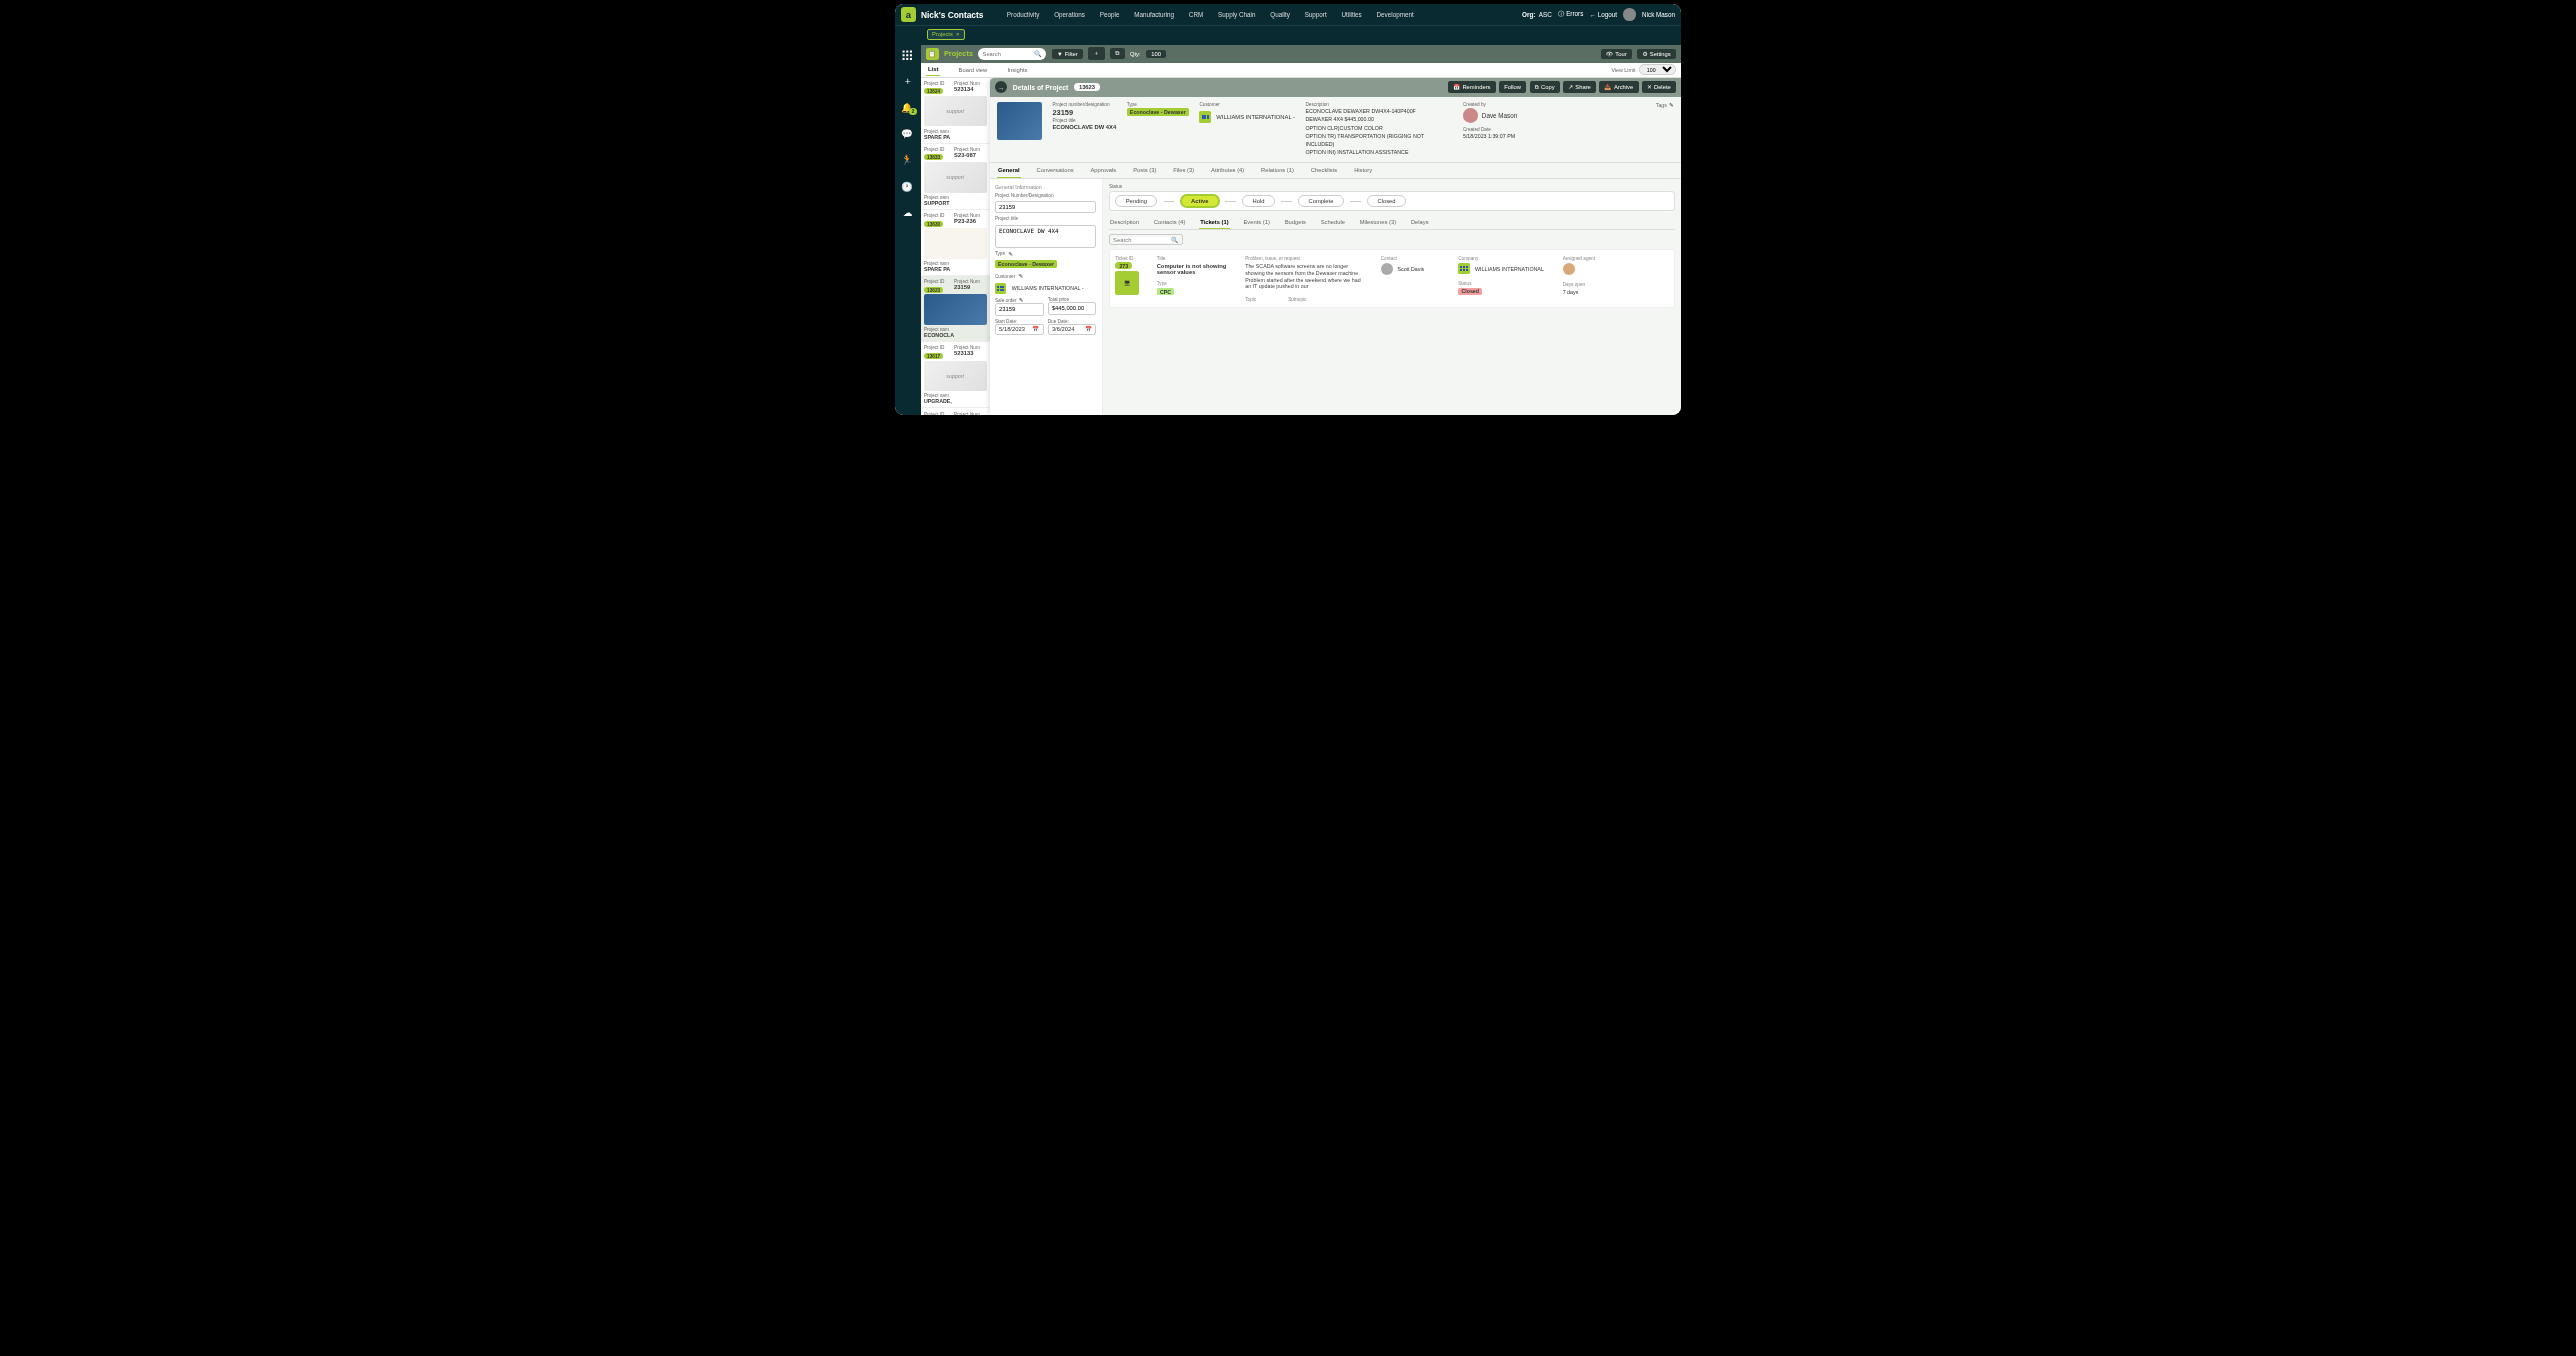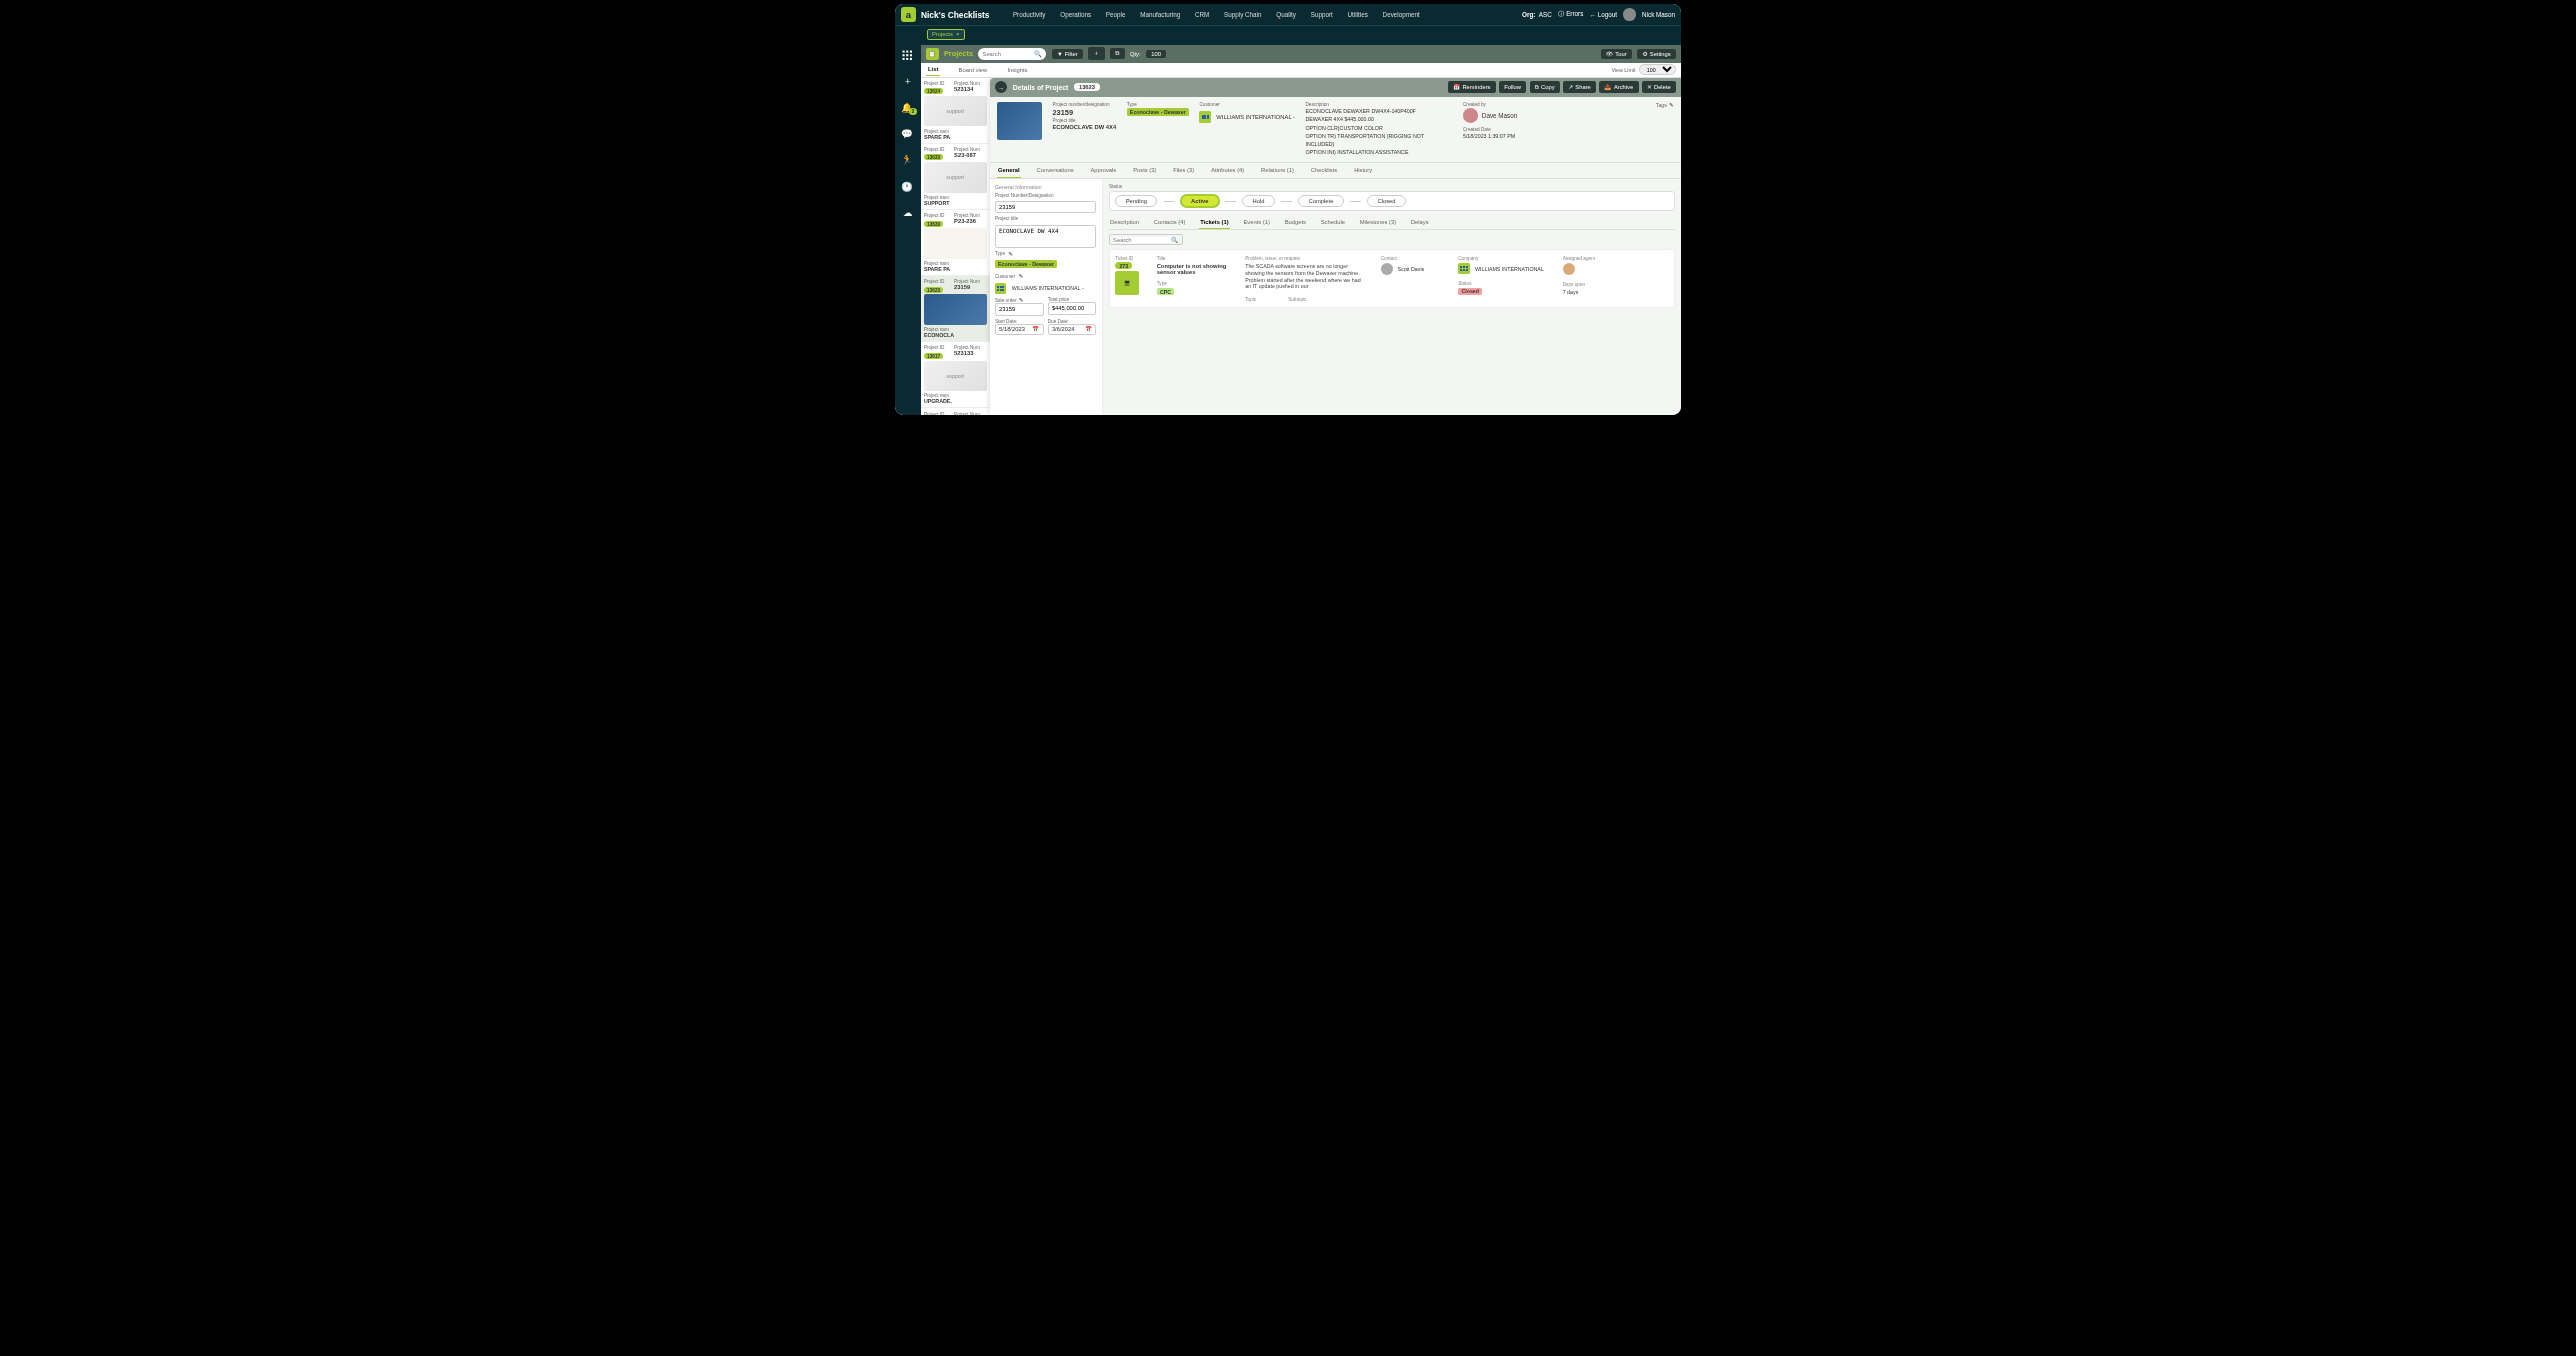--- a/index.html
+++ b/index.html
@@ -134,21 +134,21 @@
 .edit-icon { color: #333; cursor: pointer; font-size: 5.8px; }
 </style>
 </head>
 <body>
 
 <div class="screen">
 <div class="app">
 
 <div class="top-header">
   <div class="logo">a</div>
-  <div class="workspace-title">Nick's Checklists</div>
+  <div class="workspace-title">Nick's Contacts</div>
   <div class="top-nav">
     <div class="top-nav-item">Productivity</div>
     <div class="top-nav-item">Operations</div>
     <div class="top-nav-item">People</div>
     <div class="top-nav-item">Manufacturing</div>
     <div class="top-nav-item">CRM</div>
     <div class="top-nav-item">Supply Chain</div>
     <div class="top-nav-item">Quality</div>
     <div class="top-nav-item">Support</div>
     <div class="top-nav-item">Utilities</div>

